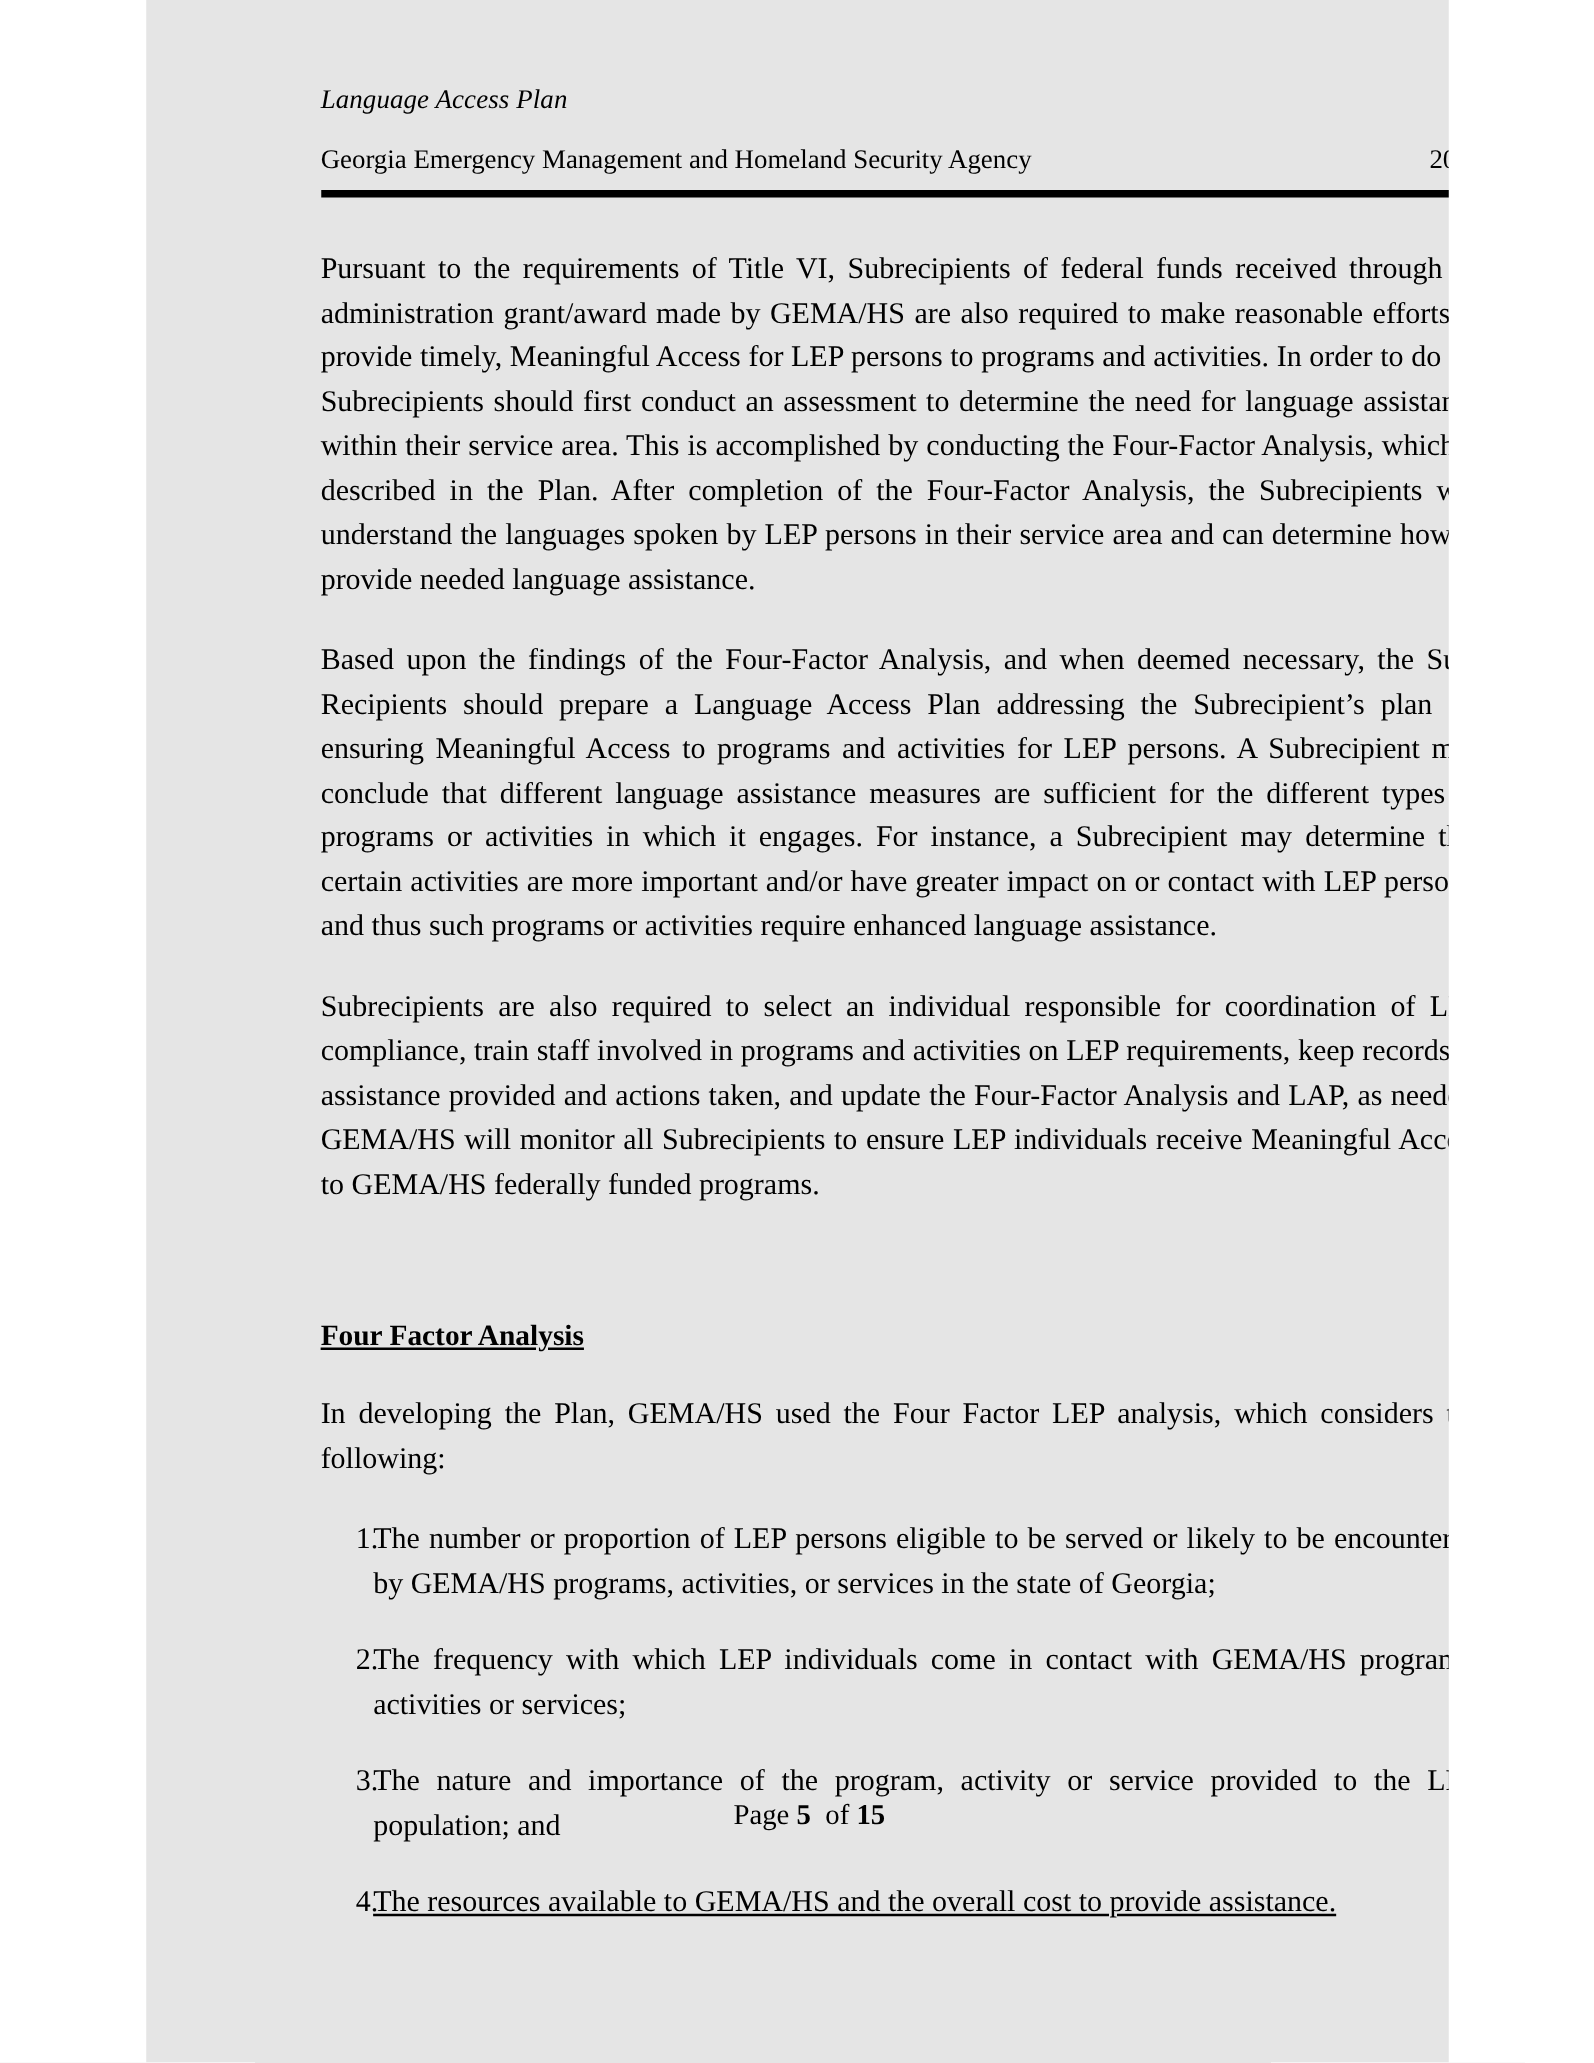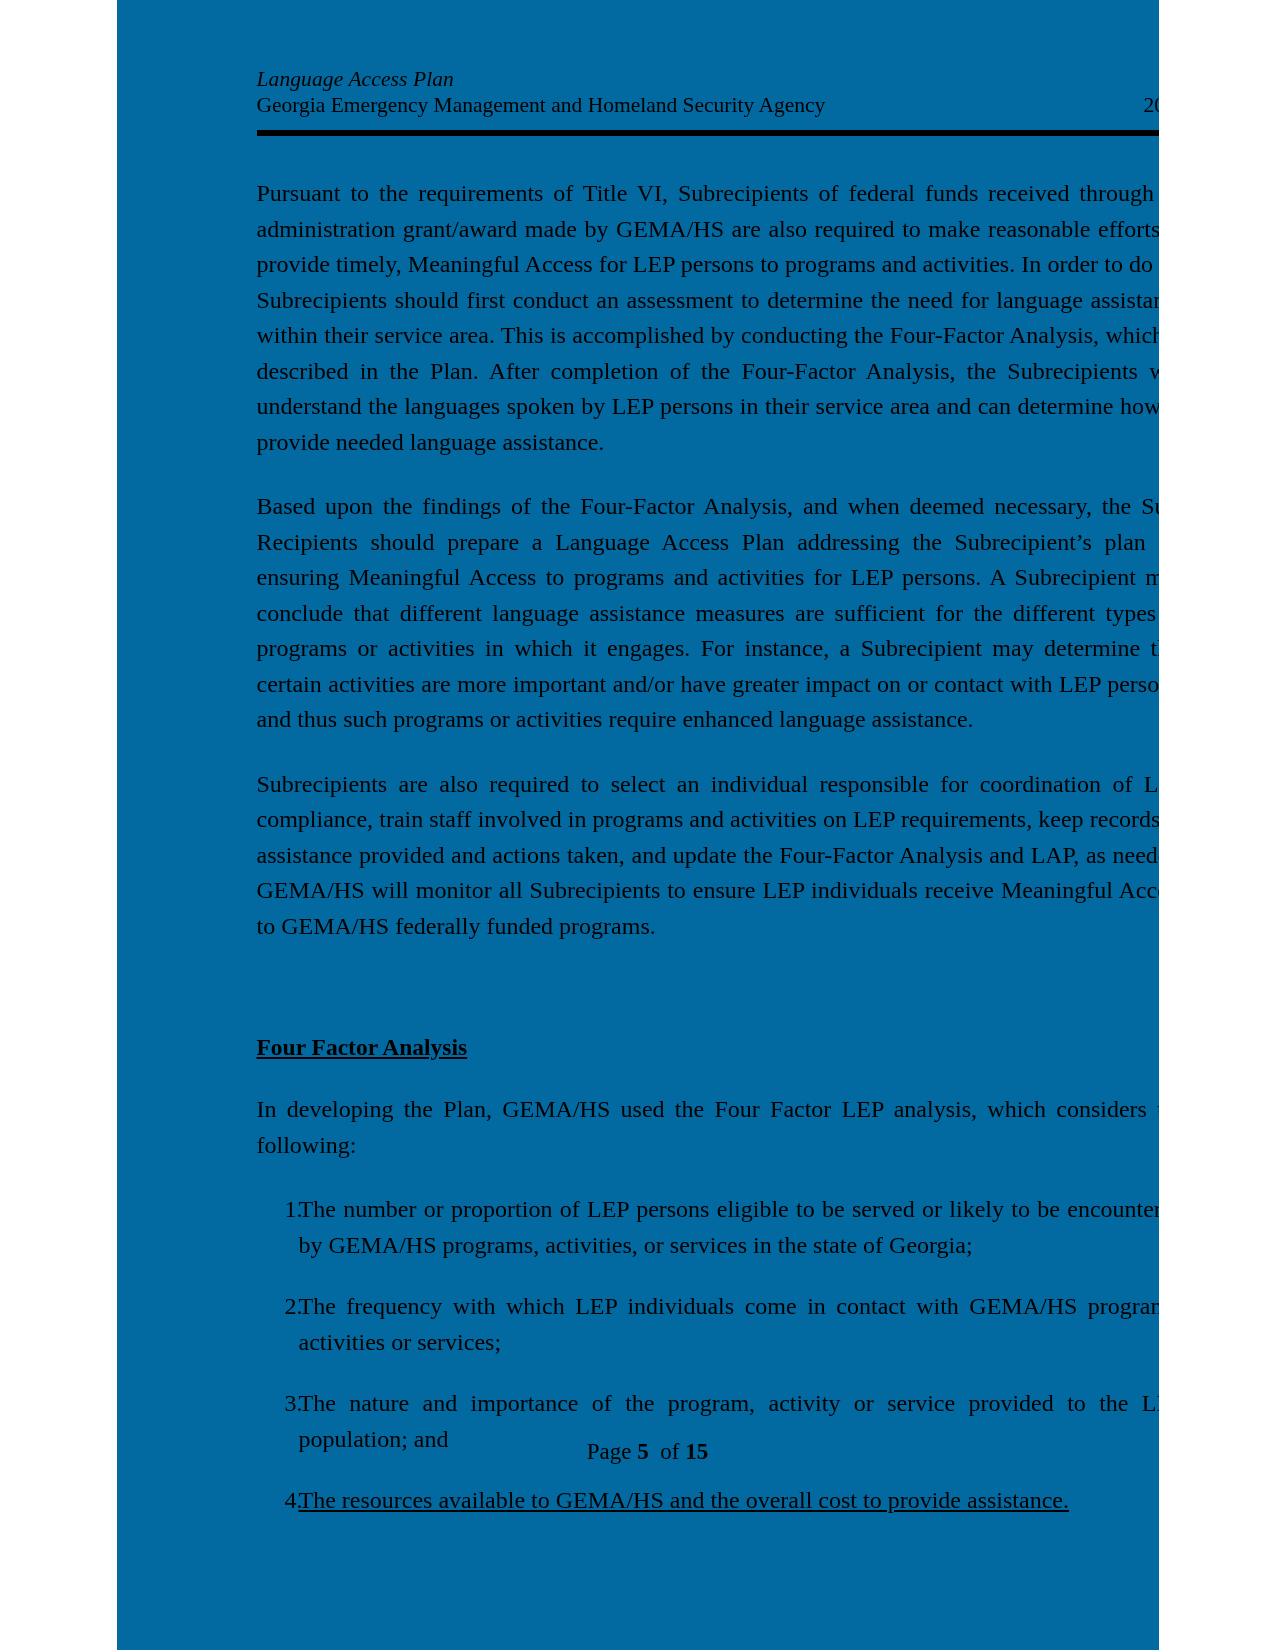--- a/index.html
+++ b/index.html
@@ -4,21 +4,21 @@
 <style>
   html, body {
     margin: 0;
     padding: 0;
     background: #ffffff;
   }
   .page {
     position: relative;
     width: 1042px;
     height: 1650px;
-    background: #0369a1;
+    background: #e5e5e5;
     margin: 0 auto;
     font-family: "Liberation Serif", "DejaVu Serif", serif;
     color: #000000;
     overflow: hidden;
     box-sizing: border-box;
   }
   .content {
     position: absolute;
     left: 140px;
     top: 0;
@@ -37,20 +37,21 @@
   }
   .header-line-2-row {
     display: flex;
     justify-content: space-between;
     align-items: baseline;
     font-size: 21.5px;
     line-height: 26px;
   }
   .header-agency {
     white-space: nowrap;
+    margin-top: 22px;
   }
   .header-year {
     white-space: nowrap;
     text-align: center;
   }
   .header-rule {
     margin-top: 12px;
     height: 6px;
     background: #000000;
     width: 100%;

